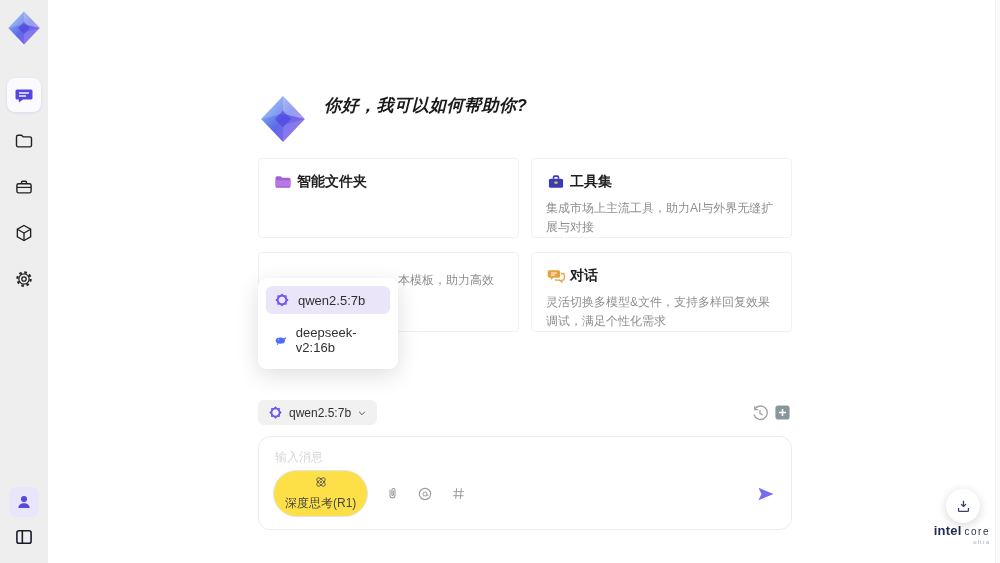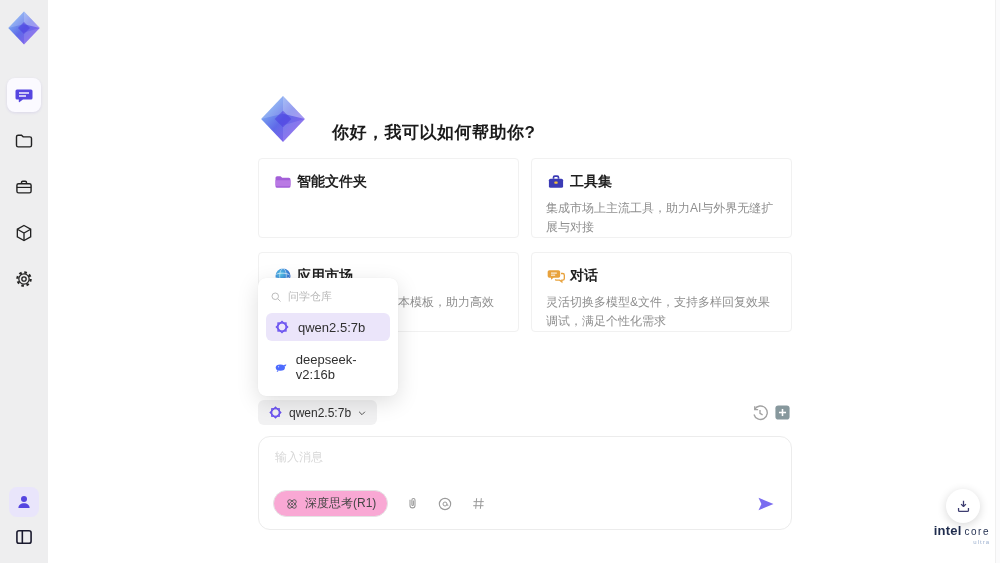--- a/index.html
+++ b/index.html
@@ -10,21 +10,21 @@
            display:flex;flex-direction:column;align-items:center;padding-top:10px;box-sizing:border-box;}
   .side-logo{width:36px;height:36px;}
   .nav{margin-top:32px;display:flex;flex-direction:column;gap:12px;align-items:center;}
   .nav-item{width:34px;height:34px;border-radius:8px;display:flex;align-items:center;justify-content:center;cursor:pointer;}
   .nav-item.active{background:#fbfaff;box-shadow:0 1px 3px rgba(80,60,200,.12);}
   .side-spacer{flex:1;}
   .side-bottom{display:flex;flex-direction:column;gap:6px;align-items:center;margin-bottom:12px;}
   .user-btn{width:30px;height:30px;border-radius:8px;background:#e9e5fb;display:flex;align-items:center;justify-content:center;}
   .panel-btn{width:30px;height:28px;display:flex;align-items:center;justify-content:center;}
   
-  .greeting-row{position:absolute;left:258px;top:94px;display:flex;align-items:flex-end;gap:24px;}
+  .greeting-row{position:absolute;left:258px;top:94px;display:flex;align-items:flex-start;gap:16px;font-style:italic;}
   .greeting-logo{width:50px;height:50px;}
   .greeting-text{font-size:17px;font-weight:bold;color:#1a1a1a;letter-spacing:.5px;}
   
   .cards{position:absolute;left:258px;top:158px;width:534px;display:grid;
          grid-template-columns:1fr 1fr;gap:14px 12px;}
   .card{background:#fff;border:1px solid #f1f1f1;border-radius:4px;padding:12px 14px;height:80px;box-sizing:border-box;cursor:pointer;}
   .card-head{display:flex;align-items:center;gap:4px;height:22px;}
   .card-title{font-size:14px;font-weight:bold;color:#1f1f1f;}
   .card-desc{margin-top:6px;font-size:12px;color:#8f8f8f;line-height:1.55;}
   .desc-spacer{display:inline-block;width:125px;}
@@ -42,21 +42,21 @@
   .tool-history{position:absolute;left:751px;top:404px;width:18px;height:18px;cursor:pointer;}
   .tool-newchat{position:absolute;left:774px;top:404px;width:17px;height:17px;cursor:pointer;}
   
   .input-box{position:absolute;left:258px;top:436px;width:534px;height:94px;background:#fff;
              border:1px solid #ececec;border-radius:12px;box-sizing:border-box;}
   .input-box textarea{position:absolute;left:14px;top:10px;width:480px;height:40px;border:none;outline:none;
              resize:none;font-family:"Liberation Sans", sans-serif;font-size:12px;color:#333;background:transparent;}
   .input-box textarea::placeholder{color:#d7d7d7;}
   .input-actions{position:absolute;left:14px;right:14px;bottom:12px;display:flex;align-items:center;gap:15px;}
   .deep-think{display:flex;align-items:center;gap:6px;border:1px solid #e4e4e4;border-radius:999px;
-              padding:4px 11px;font-size:12px;color:#454545;background:#f9a8d4;cursor:pointer;}
+              padding:4px 11px;font-size:12px;color:#454545;background:#fde047;cursor:pointer;flex-direction:column;}
   .icon-btn{width:18px;height:18px;display:flex;align-items:center;justify-content:center;cursor:pointer;}
   .send-btn{margin-left:auto;width:22px;height:22px;display:flex;align-items:center;justify-content:center;cursor:pointer;}
   
   .fab{position:absolute;left:946px;top:489px;width:34px;height:34px;border-radius:50%;background:#fff;
        box-shadow:0 2px 10px rgba(0,0,0,.16);display:flex;align-items:center;justify-content:center;cursor:pointer;}
   .intel{position:absolute;left:932px;top:523px;width:58px;display:flex;flex-direction:column;align-items:flex-end;justify-content:center;}
   .intel-row{display:flex;align-items:baseline;gap:3px;color:#1f2c4d;}
   .intel-word{font-size:13px;font-weight:bold;letter-spacing:.2px;}
   .intel-core{font-size:10px;letter-spacing:1.5px;font-weight:normal;}
   .intel-tier{font-size:6px;color:#9db0cf;letter-spacing:1px;margin-top:1px;}
@@ -167,52 +167,37 @@
         <svg width="20" height="20" viewBox="0 0 24 24">
           <rect x="3.5" y="8" width="17" height="11" rx="2" fill="#3b3bb5"></rect>
           <path d="M9 8V6.5A1.5 1.5 0 0 1 10.5 5h3A1.5 1.5 0 0 1 15 6.5V8" fill="none" stroke="#3b3bb5" stroke-width="2"></path>
           <rect x="10" y="11.5" width="4" height="2.6" rx="0.8" fill="#f3c13a"></rect>
         </svg>
         <span class="card-title">工具集</span>
       </div>
       <div class="card-desc">集成市场上主流工具，助力AI与外界无缝扩展与对接</div>
     </div>
     <div class="card">
-      <div class="card-head">
-        <svg width="20" height="20" viewBox="0 0 24 24">
-          <circle cx="12" cy="12" r="9" fill="url(#appg)"></circle>
-          <path d="M4 10c3-2 13-2 16 1 M4 14c3 2 13 2 16-1" stroke="rgba(255,255,255,.7)" stroke-width="1.1" fill="none"></path>
-          <ellipse cx="12" cy="12" rx="4" ry="9" stroke="rgba(255,255,255,.6)" stroke-width="1" fill="none"></ellipse>
-        </svg>
-        <span class="card-title">应用市场</span>
-      </div>
       <div class="card-desc"><span class="desc-spacer"></span><span>本模板，助力高效生成多</span></div>
     </div>
     <div class="card">
       <div class="card-head">
         <svg width="20" height="20" viewBox="0 0 24 24">
           <path d="M4 5h11a2 2 0 0 1 2 2v5a2 2 0 0 1-2 2H9l-3 2.4V14H4a2 2 0 0 1-2-2V7a2 2 0 0 1 2-2z" fill="#e8a23d"></path>
           <path d="M18 9h2a2 2 0 0 1 2 2v4a2 2 0 0 1-2 2h-1v2l-2.6-2H13a2 2 0 0 1-1.8-1" fill="none" stroke="#e8a23d" stroke-width="1.6"></path>
           <line x1="6" y1="8.5" x2="13" y2="8.5" stroke="#fff" stroke-width="1.2"></line>
           <line x1="6" y1="11" x2="11" y2="11" stroke="#fff" stroke-width="1.2"></line>
         </svg>
         <span class="card-title">对话</span>
       </div>
       <div class="card-desc">灵活切换多模型&amp;文件，支持多样回复效果调试，满足个性化需求</div>
     </div>
   </div>
 
   <div class="dropdown">
-    <div class="dd-search">
-      <svg width="12" height="12" viewBox="0 0 24 24">
-        <circle cx="10.5" cy="10.5" r="6.5" fill="none" stroke="#bcbcbc" stroke-width="2"></circle>
-        <line x1="15.5" y1="15.5" x2="21" y2="21" stroke="#bcbcbc" stroke-width="2"></line>
-      </svg>
-      <span>问学仓库</span>
-    </div>
     <div class="dd-item active">
       <svg width="16" height="16" viewBox="0 0 24 24">
         <rect x="6" y="6" width="12" height="12" fill="none" stroke="#6a52f0" stroke-width="2"></rect>
         <rect x="6" y="6" width="12" height="12" fill="none" stroke="#6a52f0" stroke-width="2" transform="rotate(45 12 12)"></rect>
       </svg>
       <span>qwen2.5:7b</span>
     </div>
     <div class="dd-item">
       <svg width="16" height="16" viewBox="0 0 24 24">
         <ellipse cx="11" cy="13" rx="8" ry="5.5" fill="#4d6bfe"></ellipse>

